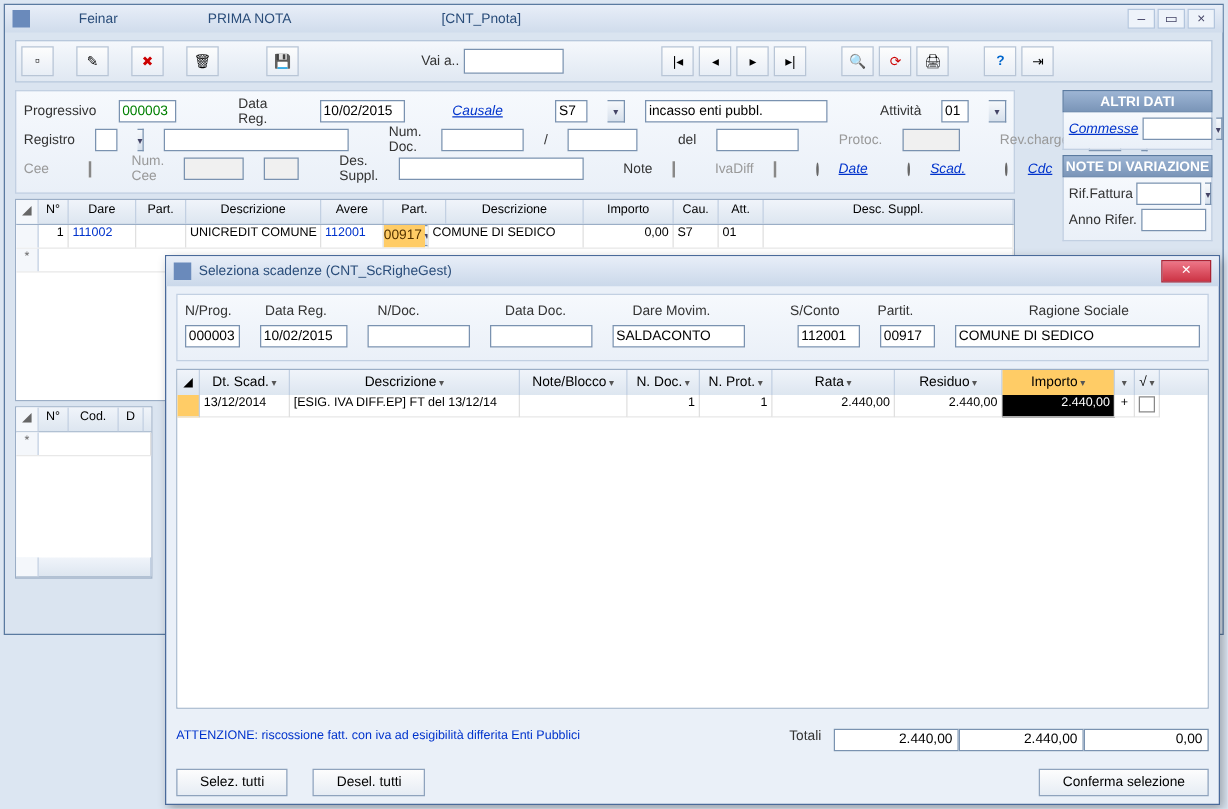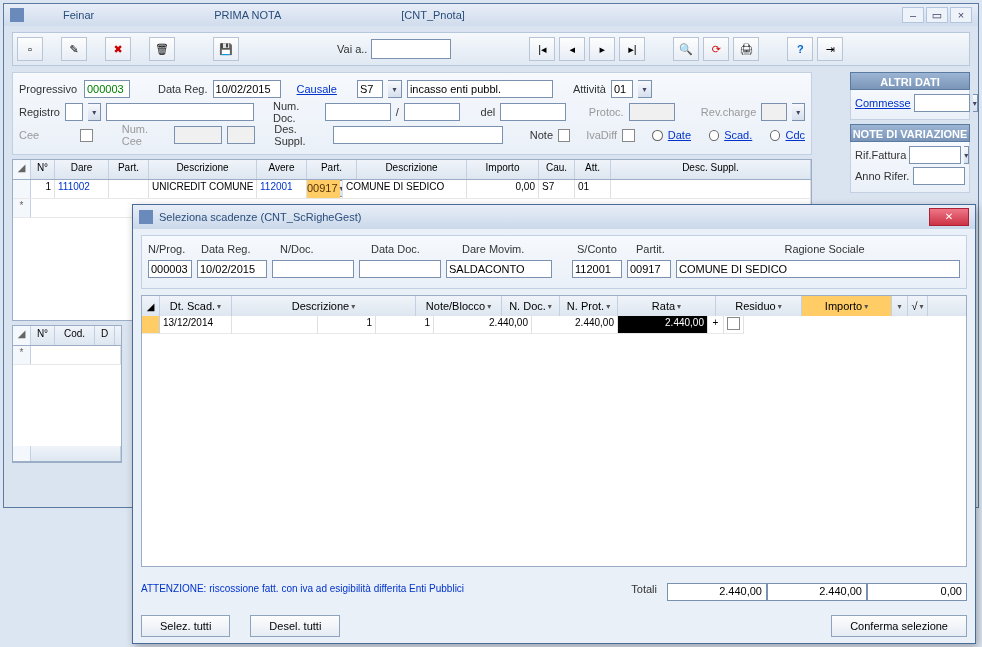--- a/index.html
+++ b/index.html
@@ -1,35 +1,35 @@
 <!DOCTYPE html>
 <html><head>
 <meta charset="utf-8">
 <style>
 * { box-sizing: border-box; margin: 0; padding: 0; font-family: "Segoe UI", Tahoma, sans-serif; font-size: 11px; }
 body { background: #dce6f2; width: 982px; height: 647px; overflow: hidden; position: relative; }
 
 .main-window { position: absolute; top: 3px; left: 3px; right: 3px; height: 505px; background: #dae4f0; border: 1px solid #5a7aa0; }
 .titlebar { height: 22px; background: linear-gradient(#e8eef8,#d0dcec); display: flex; align-items: center; padding: 0 6px; color: #2a4d7a; }
 .titlebar .icon { width: 14px; height: 14px; background: #6a8abb; margin-right: 6px; display:inline-block;}
-.titlebar .title { flex: 0 0 auto; margin-right: 120px; padding-left: 33px; }
+.titlebar .title { flex: 0 0 auto; margin-right: 72px; padding-left: 33px; }
 .titlebar .subtitle { flex: 0 0 auto; margin-right: 120px; }
 .titlebar .spacer { flex: 1; }
 .winbtn { width: 22px; height: 16px; margin-left: 2px; background: #eef3fa; border: 1px solid #b3c5dd; text-align:center; line-height:14px; color:#446; cursor:pointer;}
 
 .toolbar { height: 34px; margin: 6px 8px; background: linear-gradient(#f5f8fc,#e0e8f2); border: 1px solid #b8c8dc; display:flex; align-items:center; padding:0 4px; gap:4px;}
 .tbtn { width: 26px; height: 24px; background: linear-gradient(#fdfdfd,#e8eef6); border:1px solid #b8c5d6; display:flex; align-items:center; justify-content:center; cursor:pointer;}
 .tsep { width: 10px; }
 .vai-a { display:flex; align-items:center; gap:4px; margin:0 30px;}
 .vai-a input { width: 80px; height:20px; border:1px solid #7a92b0; background:#fff; padding:0 2px;}
 
 .form-area { margin: 4px 8px; background: linear-gradient(#f6f9fd,#eaf0f8); border:1px solid #c2d0e2; padding:6px; }
-.form-row { display:flex; align-items:center; gap:5px; margin-bottom:3px; height:20px;}
+.form-row { display:flex; align-items:center; gap:16px; margin-bottom:3px; height:20px;}
 .lbl { color:#333; }
-.lbl-link { color:#0033cc; text-decoration: underline; cursor:pointer;}
+.lbl-link { color:#0033cc; text-decoration: underline; cursor:pointer;font-style:italic;}
 .fld { height:18px; border:1px solid #7a92b0; background:#fff; padding:0 2px; }
 .fld.ro { background:#f0f0f0; color:#888;}
 .dd { width:14px; height:18px; background: linear-gradient(#f7f9fc,#d6e0ec); border:1px solid #7a92b0; border-left:none; cursor:pointer; display:flex; align-items:center; justify-content:center; font-size:8px; color:#446;}
 .chk { width:13px; height:13px; border:1px solid #888; background:#fff; display:inline-block;}
 .radio { width:11px; height:11px; border:1px solid #666; border-radius:50%; background:#fff; display:inline-block; vertical-align:middle;}
 
 .side-panel { position:absolute; right:8px; top:68px; width:120px; }
 .side-header { background: linear-gradient(#9db5d4,#7a95b8); color:#fff; font-weight:bold; text-align:center; height:18px; line-height:18px; border:1px solid #5a7aa0;}
 .side-body { background: linear-gradient(#f6f9fd,#eaf0f8); border:1px solid #c2d0e2; border-top:none; padding:4px; }
 .side-row { display:flex; align-items:center; gap:3px; margin-bottom:3px;}
@@ -342,20 +342,21 @@
         </div>
       <div class="mgh" style="width:20px">
           <span>√</span>
           <span class="sort-arr">▾</span>
         </div>
     </div>
     <div class="modal-grid-body">
       <div class="mg-row">
         <div class="mg-mark"></div>
         <div class="mgc" style="width:72px">13/12/2014</div>
+        <div class="mgc" style="width:184px">[ESIG. IVA DIFF.EP] FT del 13/12/14</div>
         <div class="mgc" style="width:86px"></div>
         <div class="mgc numr" style="width:58px">1</div>
         <div class="mgc numr" style="width:58px">1</div>
         <div class="mgc numr" style="width:98px">2.440,00</div>
         <div class="mgc numr" style="width:86px">2.440,00</div>
         <div class="mgc importo-cell" style="width:90px">2.440,00</div>
         <div class="mgc plus-cell" style="width:16px">+</div>
         <div class="mgc" style="width:20px;text-align:center"><span class="chk"></span></div>
       </div>
     </div>

